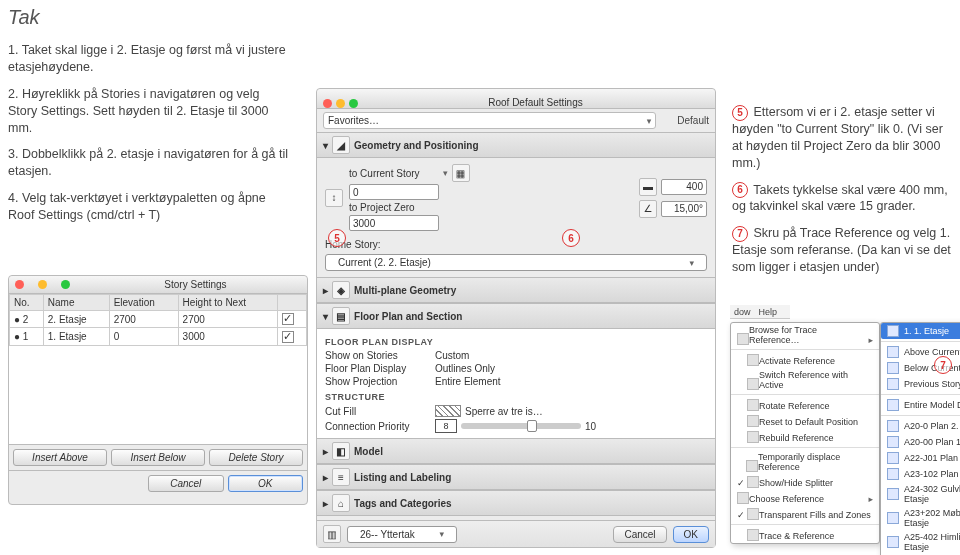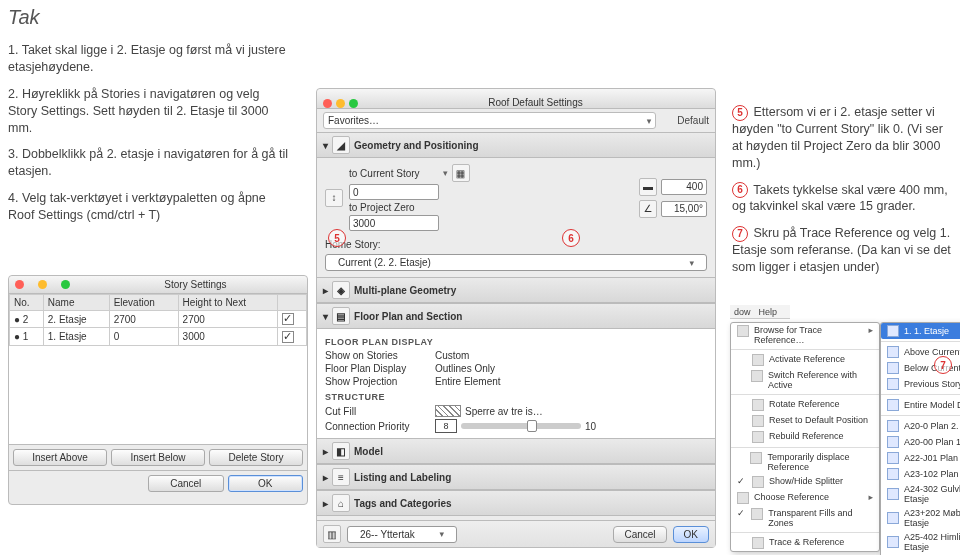--- a/index.html
+++ b/index.html
@@ -84,20 +84,21 @@
     display:flex; gap:4px; padding:4px; border-top:1px solid #bbb;
   }
   .mac-btn {
     flex:1;
     background: linear-gradient(#fdfdfd,#dedede);
     border: 1px solid #aaa;
     border-radius: 3px;
     font-size: 10px;
     padding: 2px 4px;
     text-align: center;
+    font-style: italic;
   }
   .mac-btn.primary { border-color:#5a8fd8; box-shadow: inset 0 0 0 1px #cfe2ff; }
 
   
   #roof-panel { left: 316px; top: 88px; width: 400px; height: 460px; }
   #roof-panel .titlebar {
     height: 20px;
     background: linear-gradient(#f6f6f6,#dcdcdc);
     border-bottom: 1px solid #bbb;
     border-radius: 4px 4px 0 0;
@@ -175,21 +176,21 @@
     background:#f3f3f3; border-bottom:1px solid #ccc;
     display:flex; align-items:center; gap:8px; padding:0 4px; font-size:9px; color:#444;
   }
   #trace-dd {
     position:absolute; left:730px; top:322px; width:150px;
     background:#fff; border:1px solid #aaa; border-radius:3px;
     box-shadow: 2px 2px 6px rgba(0,0,0,0.2);
     font-size: 9px;
     z-index:3;
   }
-  #trace-dd .mi { padding:2px 6px; display:flex; align-items:flex-start; gap:5px; }
+  #trace-dd .mi { padding:2px 6px; display:flex; align-items:flex-end; }
   #trace-dd .mi.sub::after{ content:"▸"; margin-left:auto; color:#666;}
   #trace-dd .sep { height:1px; background:#ddd; margin:2px 0;}
   #trace-dd .ck-on::before{content:"✓"; color:#333; width:10px; display:inline-block;}
   #trace-dd .sp::before{content:""; width:10px; display:inline-block;}
   .mi-ico { width:12px; height:12px; background:#e2e2e2; border:1px solid #bbb; flex:none;}
 
   #trace-sub {
     position:absolute; left:880px; top:322px; width:150px;
     background:#fff; border:1px solid #aaa; border-radius:3px;
     box-shadow: 2px 2px 6px rgba(0,0,0,0.2);

